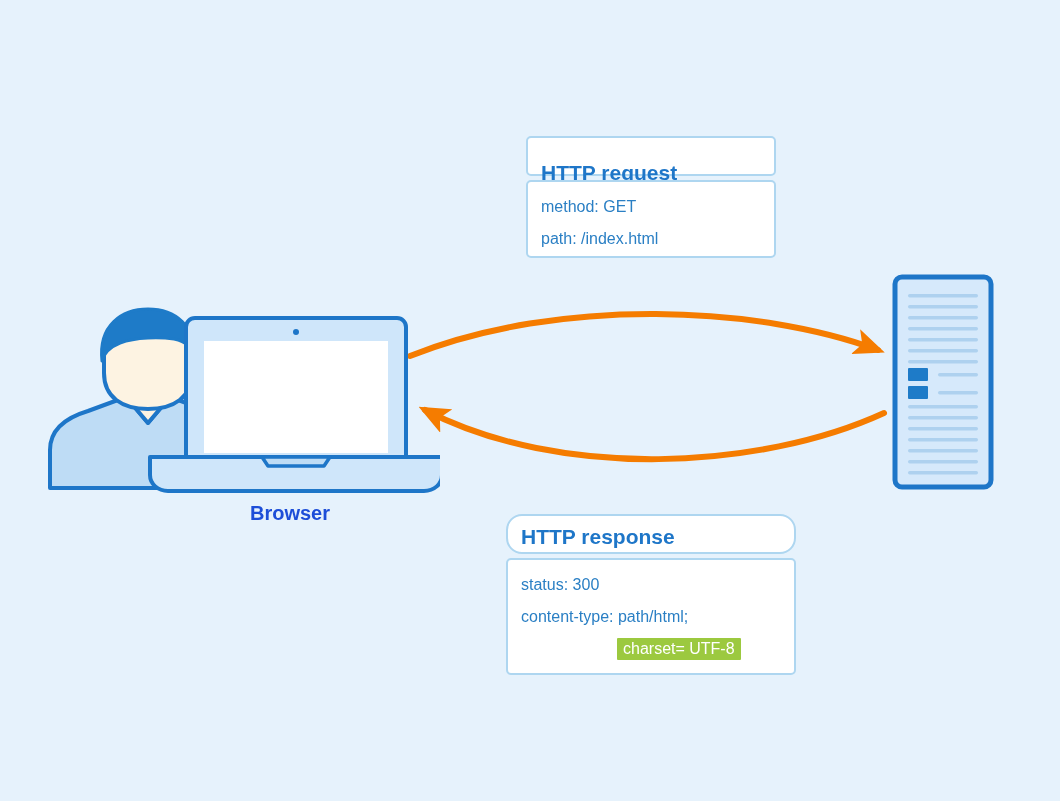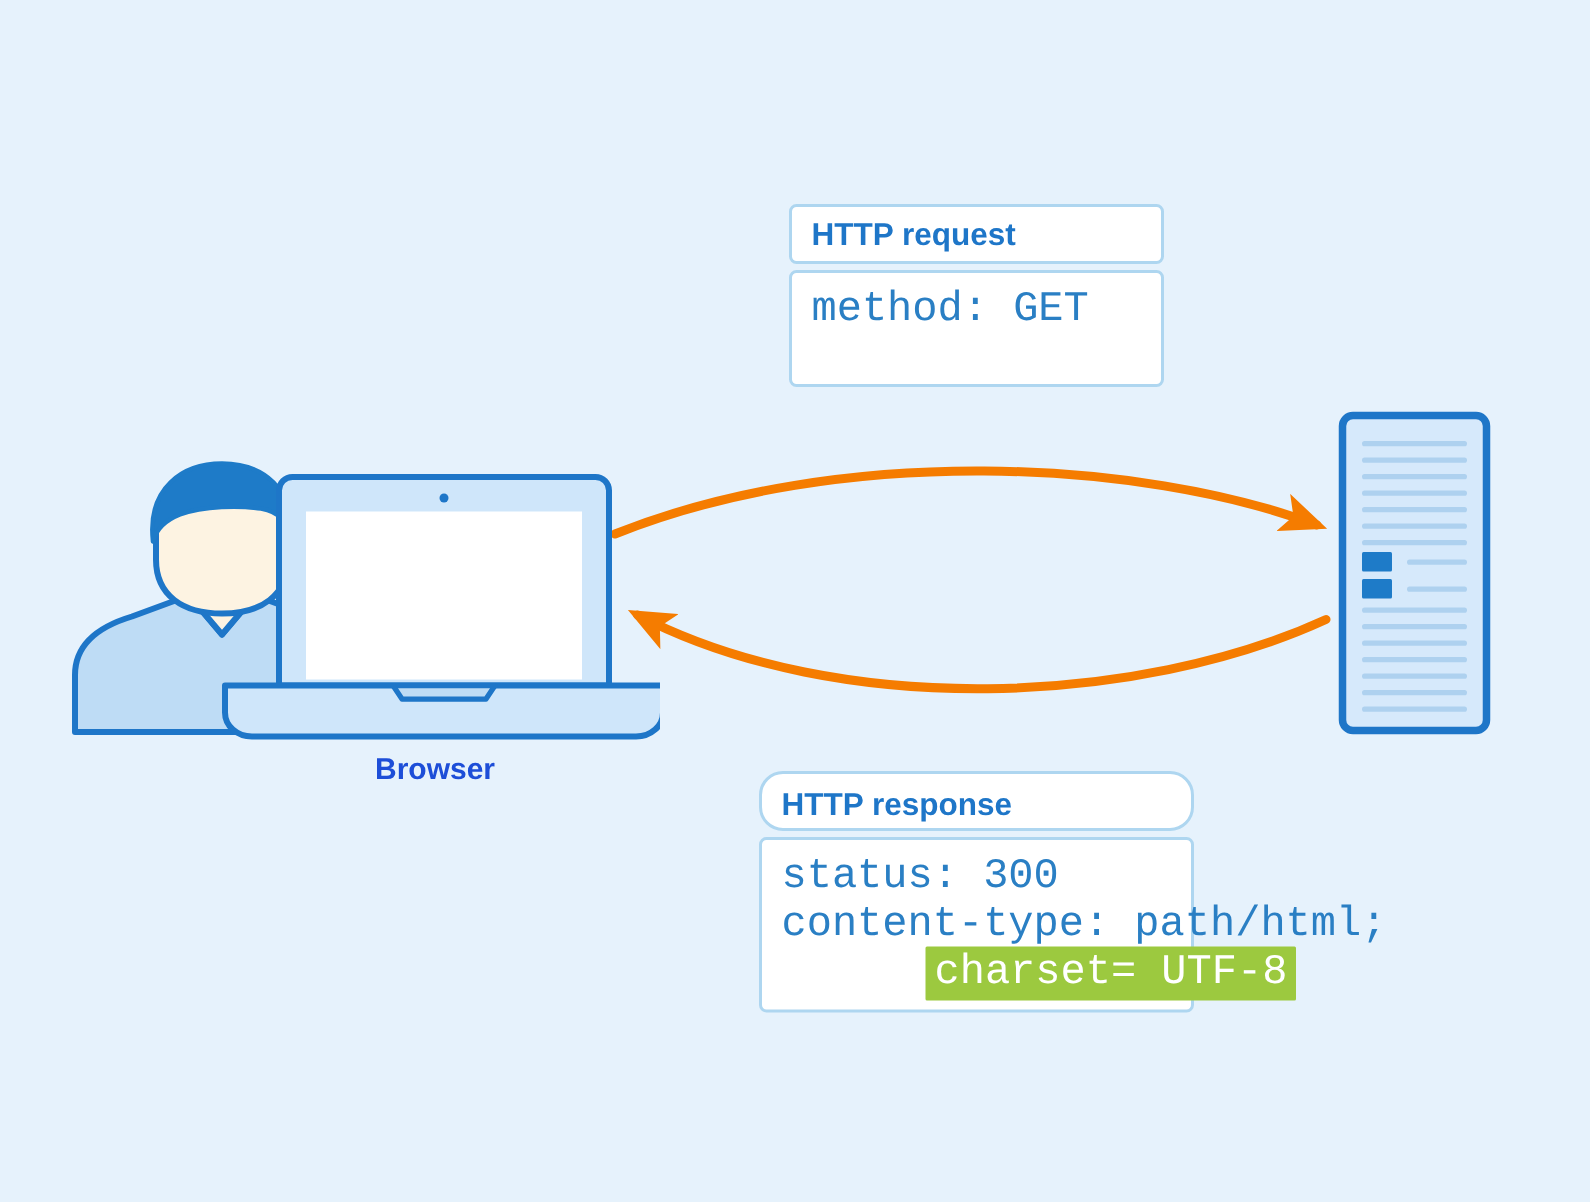--- a/index.html
+++ b/index.html
@@ -33,24 +33,23 @@
   }
   .info-box-title {
     color: #1e76c8;
     font-size: 21px;
     font-weight: bold;
     line-height: 1;
     white-space: nowrap;
   }
   .info-line {
     color: #2a7fc4;
-    font-size: 28px;
+    font-size: 16px;
     line-height: 32px;
     white-space: nowrap;
-    font-family: Liberation Mono, monospace;
   }
   .hl {
     background: #9cc93f;
     color: #ffffff;
     padding: 2px 6px 3px 6px;
     border-radius: 1px;
     text-align: center;
   }
   .indent { padding-left: 96px; }
 
@@ -133,25 +132,26 @@
       <rect x="18" y="177" width="70" height="3.5" rx="1.7"></rect>
       <rect x="18" y="188" width="70" height="3.5" rx="1.7"></rect>
       <rect x="18" y="199" width="70" height="3.5" rx="1.7"></rect>
     </g>
     <rect x="18" y="96" width="20" height="13" rx="1" fill="#1e7bc8"></rect>
     <rect x="18" y="114" width="20" height="13" rx="1" fill="#1e7bc8"></rect>
   </svg>
 
 
   <div class="info-box-header" style="left:526px; top:136px; width:250px; height:40px;">
-    <div class="info-box-title" style="position:absolute; left:13px; top:8px;">HTTP request</div>
+    <div class="info-box-title" style="position:absolute; left:13px; top:24px;">HTTP request</div>
   </div>
 
   <div class="info-box-body" style="left:526px; top:180px; width:250px; height:78px; padding:9px 0 0 13px;">
     <div class="info-line">method: GET</div>
+    <div class="info-line">path: /index.html</div>
   </div>
 
   <div class="info-box-header" style="left:506px; top:514px; width:290px; height:40px;border-radius:16px;">
     <div class="info-box-title" style="position:absolute; left:13px; top:10px;">HTTP response</div>
   </div>
 
   <div class="info-box-body" style="left:506px; top:558px; width:290px; height:117px; padding:9px 0 0 13px;">
     <div class="info-line">status: 300</div>
     <div class="info-line">content-type: path/html;</div>
     <div class="info-line indent">

